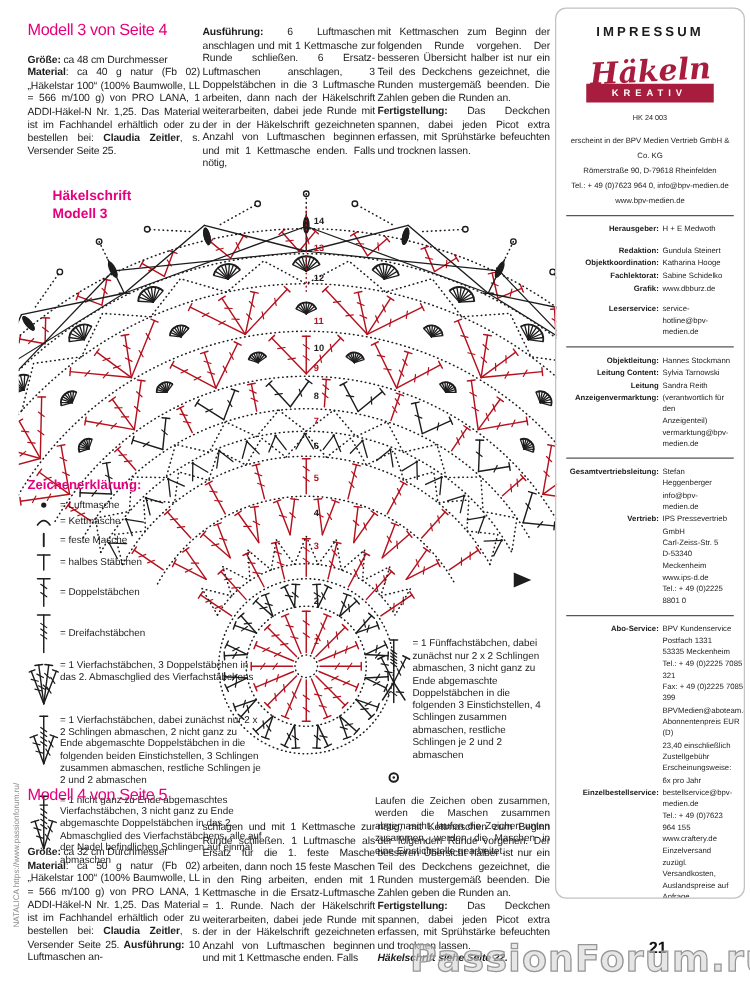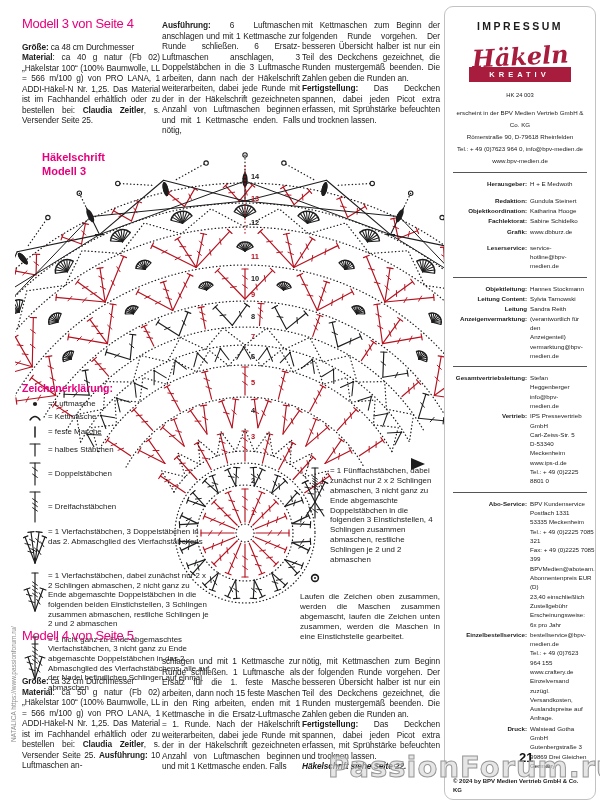--- a/index.html
+++ b/index.html
@@ -17,26 +17,26 @@
   svg{display:block;}
   #chart text{font-family:"Liberation Sans",sans-serif;font-weight:bold;font-size:7.4px;}
   
   .legend{width:188px;}
   .legend-title{font-size:10.5px;font-weight:bold;color:#e6007d;margin:0 0 5px;}
   .lrow{display:flex;align-items:center;margin-bottom:3px;font-size:7.9px;line-height:1.22;text-align:left;}
   .lrow.tall{align-items:flex-start;margin-bottom:6px;}
   .licon{flex:0 0 26px;display:flex;justify-content:center;}
   .ltext{flex:1;}
   
-  .sidenotes{width:140px;font-size:7.9px;line-height:1.25;text-align:left;}
+  .sidenotes{width:140px;font-size:7.9px;line-height:1.25;text-align:left;margin-top:44px;}
   .sn-row{display:flex;align-items:flex-start;margin-bottom:7px;}
   .sn-icon{flex:0 0 30px;display:flex;justify-content:center;}
   .sn-note{font-size:8px;text-align:justify;}
   
-  .imp{left:444px;top:6px;width:152px;height:794px;border:1px solid #c2c2c2;border-radius:9px;
+  .imp{left:444px;top:6px;width:152px;height:713px;border:1px solid #c2c2c2;border-radius:9px;
        box-sizing:border-box;padding:10px 8px 6px;font-size:6.2px;line-height:1.5;overflow:hidden;}
   .imp-title{text-align:center;font-weight:bold;font-size:10.5px;letter-spacing:2.5px;margin:2px 0 4px;}
   .logo{text-align:center;position:relative;height:46px;margin-bottom:2px;}
   .logo-script{font-family:"DejaVu Serif",serif;font-style:italic;font-weight:bold;font-size:24px;
                color:#a81d3e;position:relative;z-index:2;display:inline-block;transform:rotate(-3deg);letter-spacing:0px;}
   .logo-bar{position:absolute;left:16px;right:16px;top:28px;background:#a81d3e;color:#fff;
             font-size:7.5px;font-weight:bold;letter-spacing:4px;padding:2px 5px 2px 4px;z-index:1;}
   .imp-code{text-align:center;font-size:5.8px;margin:6px 0 8px;}
   .imp-center{text-align:center;white-space:pre-line;line-height:1.9;}
   .imp-rule{border:none;border-top:1px solid #555;margin:6px 0;}

